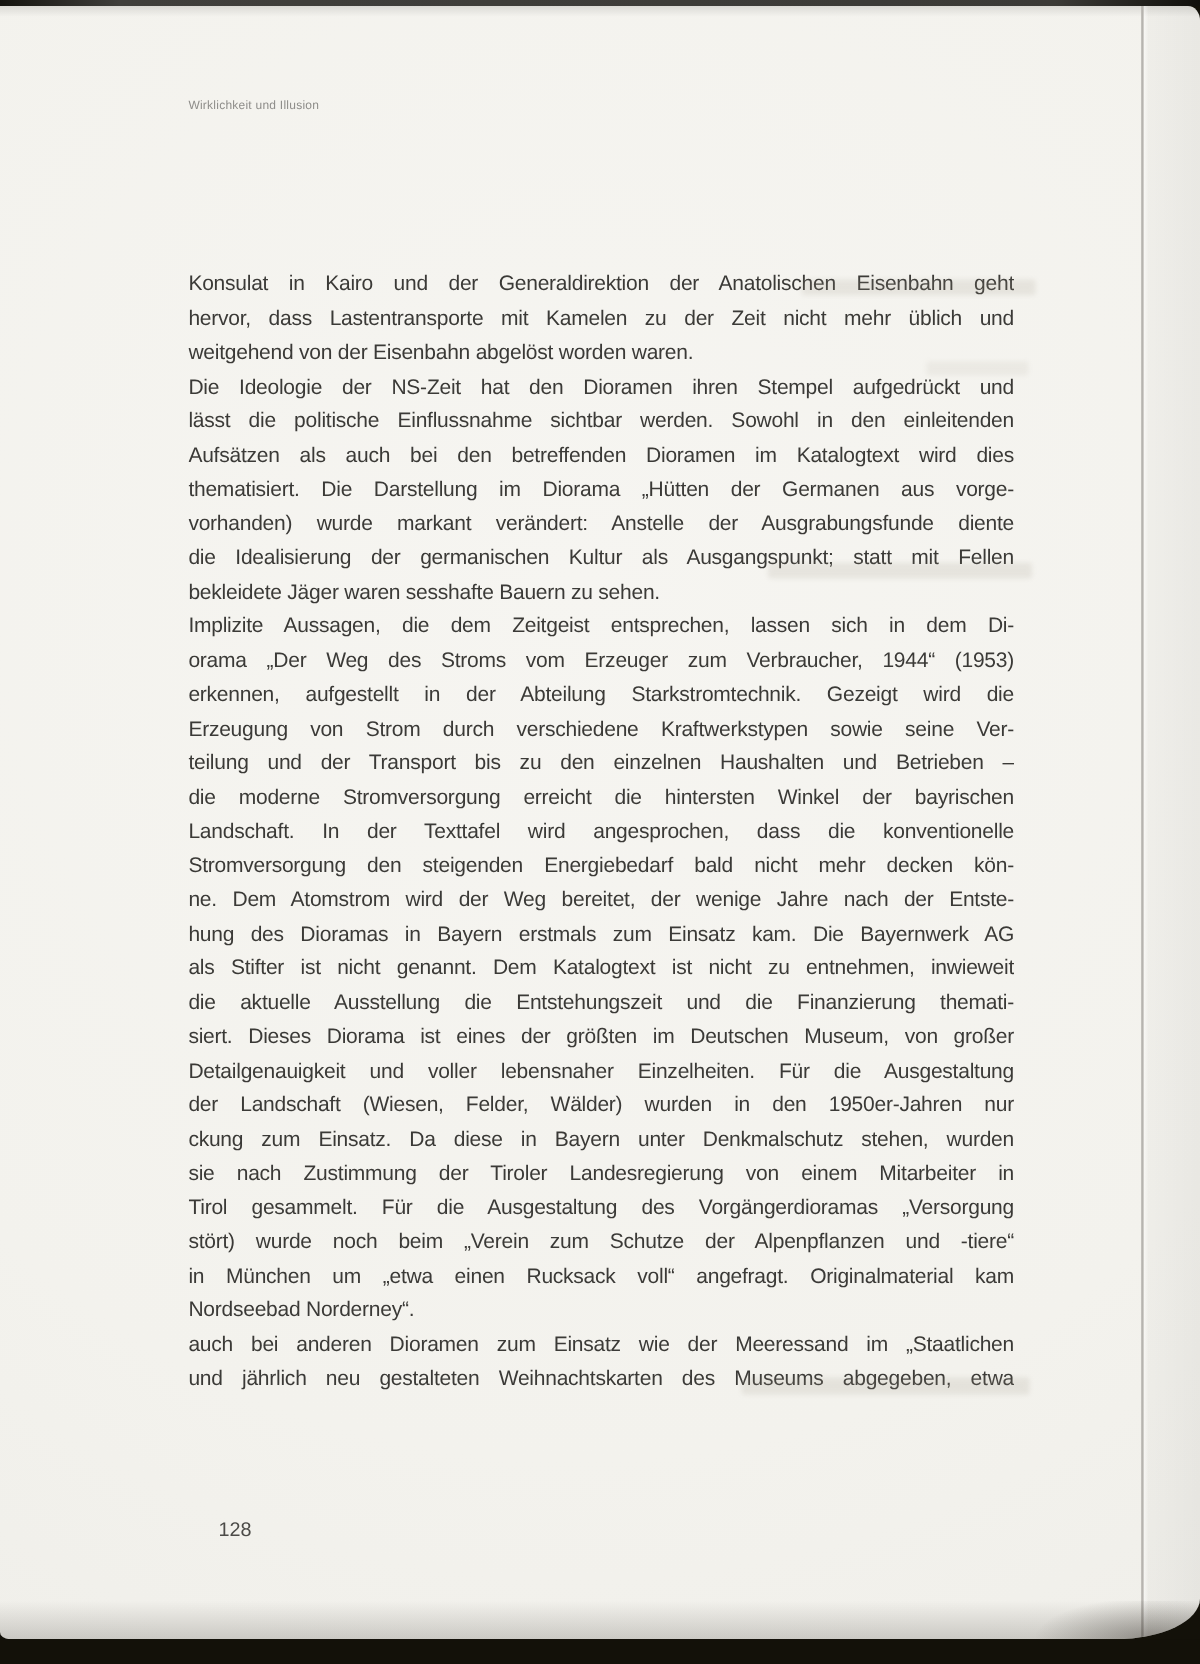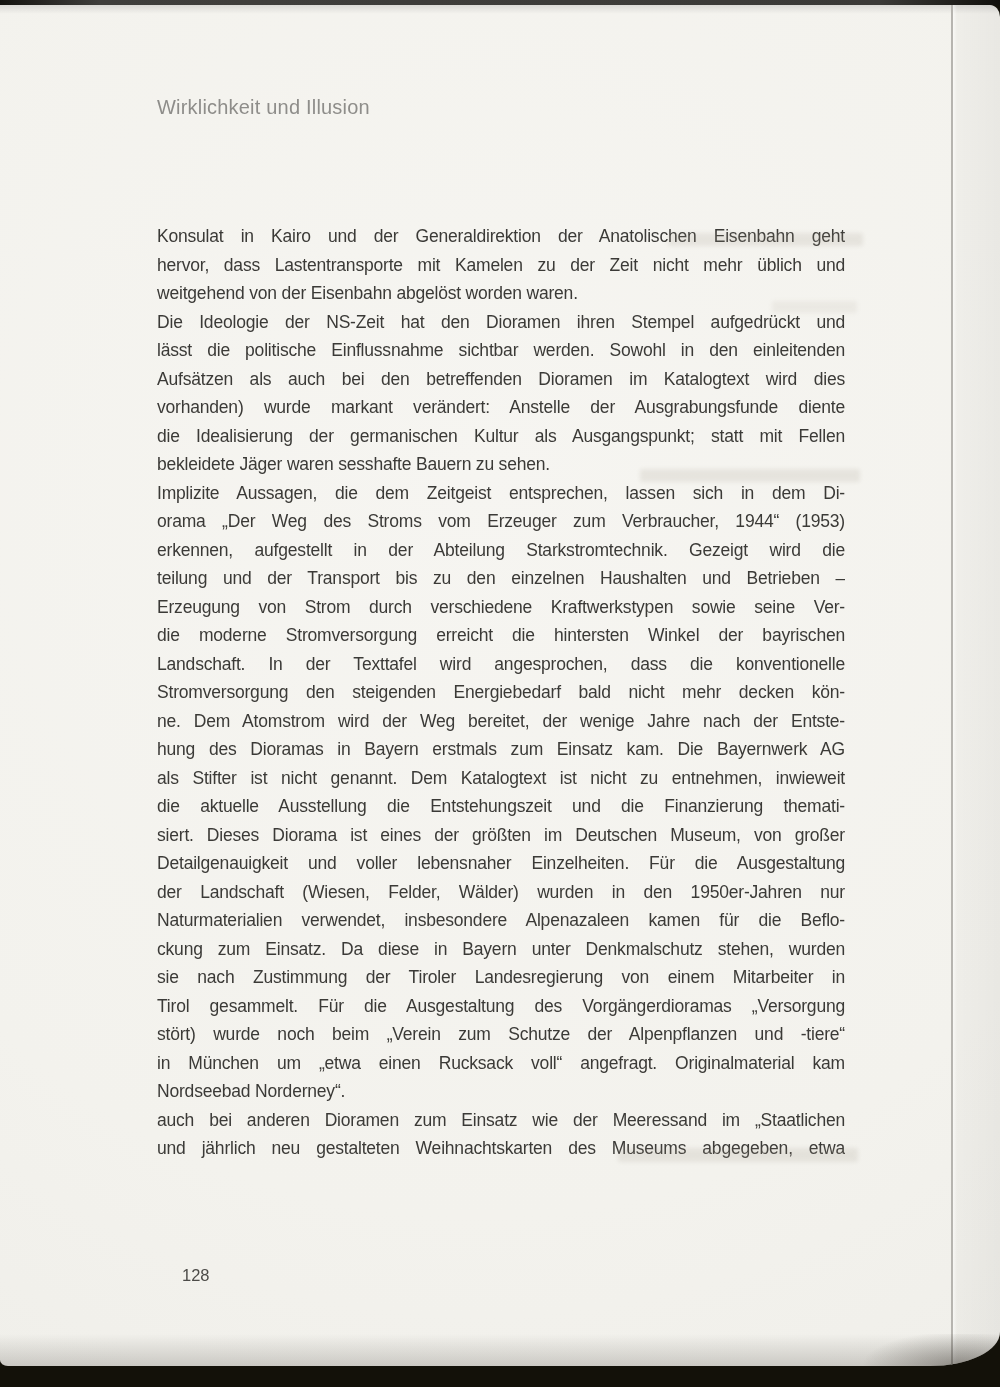--- a/index.html
+++ b/index.html
@@ -32,22 +32,22 @@
     border-left: 2px solid #b6b4af;
     background: linear-gradient(90deg, rgba(255,255,255,0.45) 0px, rgba(0,0,0,0.02) 4px, rgba(0,0,0,0.045) 100%);
   }
   .bottom-shade {
     position: absolute; left: 0; right: 0; bottom: 0; height: 32px;
     background:
       radial-gradient(140px 50px at 96% 100%, rgba(30,25,18,0.35), rgba(30,25,18,0) 70%),
       linear-gradient(to bottom, rgba(50,45,38,0) 0%, rgba(50,45,38,0.20) 100%);
   }
   .running-header {
-    position: absolute; left: 157px; top: 91px;
-    font-size: 20px; letter-spacing: 0.2px;
+    position: absolute; left: 157px; top: 78px;
+    font-size: 10px; letter-spacing: 0.2px;
     color: #8e8d8a;
   }
   .body-text {
     position: absolute; left: 157px; top: 177px; width: 688px;
     font-size: 17.5px; line-height: 28.5px;
     letter-spacing: -0.2px;
     color: #3b3a37;
     text-justify: inter-word;
     margin-top: 40px;
   }
@@ -85,41 +85,41 @@
     <div class="body-text">
         <div class="paragraph">
           <div class="line">Konsulat in Kairo und der Generaldirektion der Anatolischen Eisenbahn geht</div>
           <div class="line">hervor, dass Lastentransporte mit Kamelen zu der Zeit nicht mehr üblich und</div>
           <div class="line lastline">weitgehend von der Eisenbahn abgelöst worden waren.</div>
         </div>
         <div class="paragraph">
           <div class="line">Die Ideologie der NS-Zeit hat den Dioramen ihren Stempel aufgedrückt und</div>
           <div class="line">lässt die politische Einflussnahme sichtbar werden. Sowohl in den einleitenden</div>
           <div class="line">Aufsätzen als auch bei den betreffenden Dioramen im Katalogtext wird dies</div>
+          <div class="line">thematisiert. Die Darstellung im Diorama „Hütten der Germanen aus vorge-</div>
           <div class="line">vorhanden) wurde markant verändert: Anstelle der Ausgrabungsfunde diente</div>
           <div class="line">die Idealisierung der germanischen Kultur als Ausgangspunkt; statt mit Fellen</div>
           <div class="line lastline">bekleidete Jäger waren sesshafte Bauern zu sehen.</div>
         </div>
         <div class="paragraph">
           <div class="line">Implizite Aussagen, die dem Zeitgeist entsprechen, lassen sich in dem Di-</div>
           <div class="line">orama „Der Weg des Stroms vom Erzeuger zum Verbraucher, 1944“ (1953)</div>
           <div class="line">erkennen, aufgestellt in der Abteilung Starkstromtechnik. Gezeigt wird die</div>
+          <div class="line">Erzeugung von Strom durch verschiedene Kraftwerkstypen sowie seine Ver-</div>
           <div class="line">teilung und der Transport bis zu den einzelnen Haushalten und Betrieben –</div>
-          <div class="line">Erzeugung von Strom durch verschiedene Kraftwerkstypen sowie seine Ver-</div>
           <div class="line">die moderne Stromversorgung erreicht die hintersten Winkel der bayrischen</div>
           <div class="line">Landschaft. In der Texttafel wird angesprochen, dass die konventionelle</div>
           <div class="line">Stromversorgung den steigenden Energiebedarf bald nicht mehr decken kön-</div>
           <div class="line">ne. Dem Atomstrom wird der Weg bereitet, der wenige Jahre nach der Entste-</div>
           <div class="line">hung des Dioramas in Bayern erstmals zum Einsatz kam. Die Bayernwerk AG</div>
           <div class="line">als Stifter ist nicht genannt. Dem Katalogtext ist nicht zu entnehmen, inwieweit</div>
           <div class="line">die aktuelle Ausstellung die Entstehungszeit und die Finanzierung themati-</div>
           <div class="line">siert. Dieses Diorama ist eines der größten im Deutschen Museum, von großer</div>
           <div class="line">Detailgenauigkeit und voller lebensnaher Einzelheiten. Für die Ausgestaltung</div>
           <div class="line">der Landschaft (Wiesen, Felder, Wälder) wurden in den 1950er-Jahren nur</div>
-          <div class="line">Naturmaterialien verwendet, insbesondere Alpenazaleen kamen für die Beflo-</div>
           <div class="line">ckung zum Einsatz. Da diese in Bayern unter Denkmalschutz stehen, wurden</div>
           <div class="line">sie nach Zustimmung der Tiroler Landesregierung von einem Mitarbeiter in</div>
           <div class="line">Tirol gesammelt. Für die Ausgestaltung des Vorgängerdioramas „Versorgung</div>
           <div class="line">stört) wurde noch beim „Verein zum Schutze der Alpenpflanzen und -tiere“</div>
           <div class="line">in München um „etwa einen Rucksack voll“ angefragt. Originalmaterial kam</div>
           <div class="line lastline">Nordseebad Norderney“.</div>
           <div class="line">auch bei anderen Dioramen zum Einsatz wie der Meeressand im „Staatlichen</div>
         </div>
         <div class="paragraph">
           <div class="line">und jährlich neu gestalteten Weihnachtskarten des Museums abgegeben, etwa</div>

